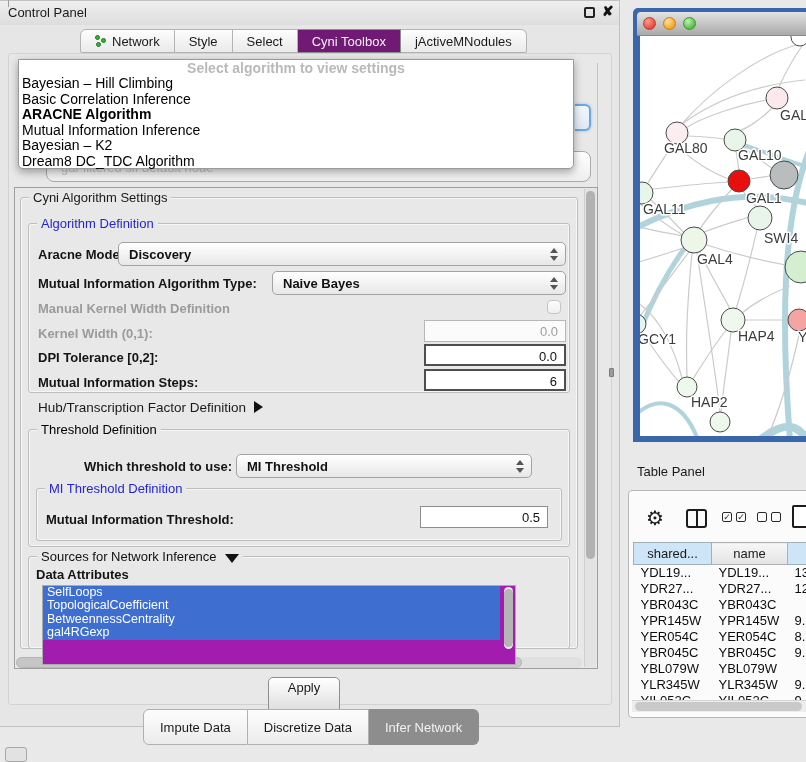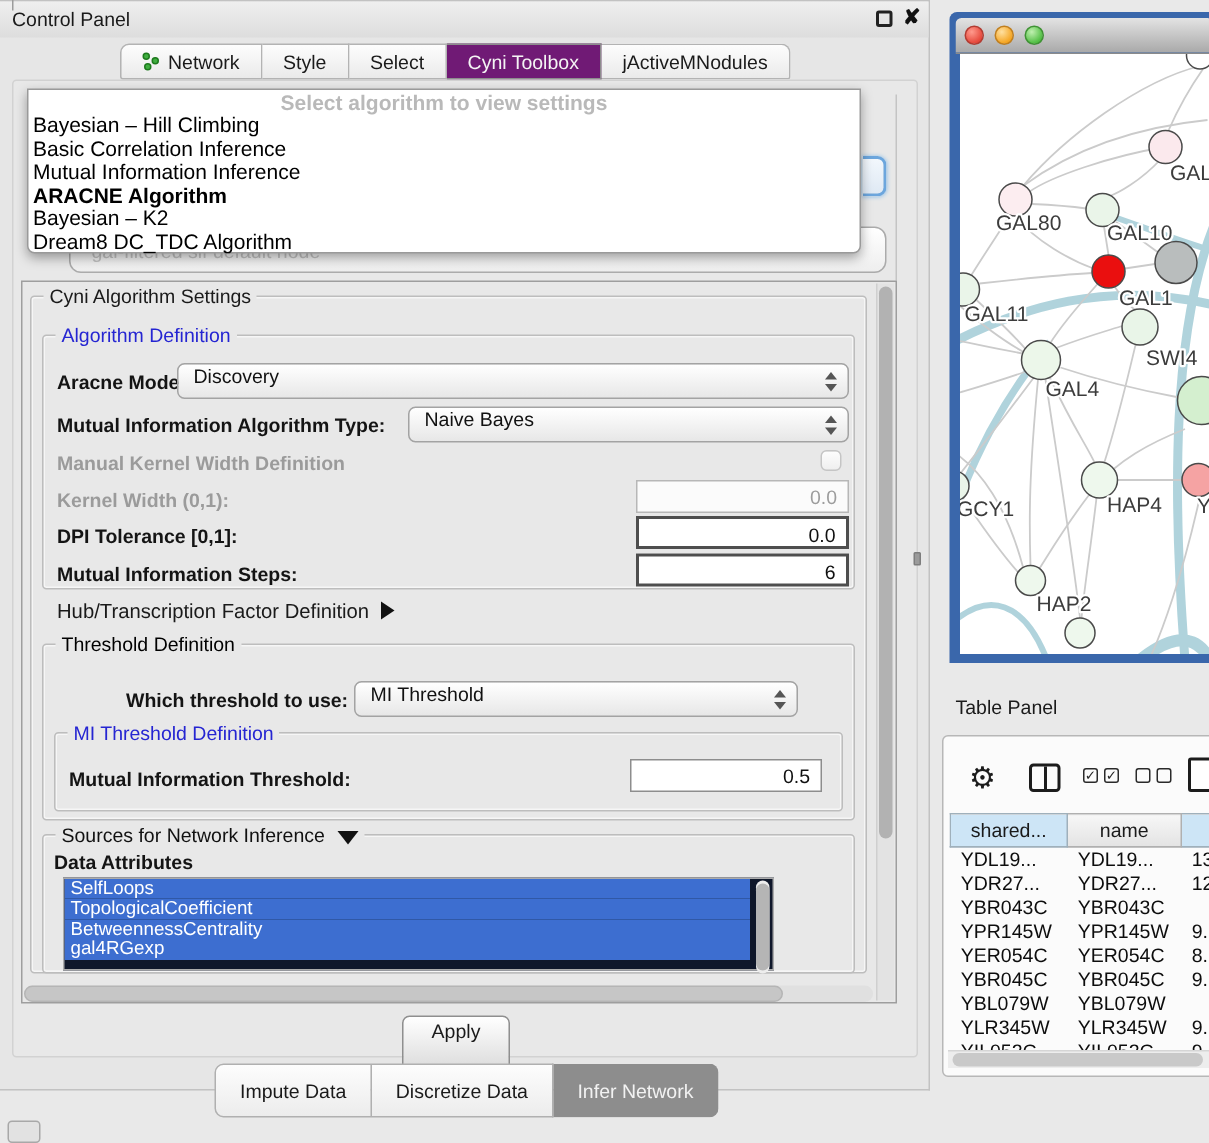--- a/index.html
+++ b/index.html
@@ -54,41 +54,41 @@
 
   .groupbox { position:absolute; border:1px solid #bdbdbd; border-radius:3px; box-shadow:inset 0 0 0 1px #f6f6f6; }
   .legend { position:absolute; top:-8px; left:8px; background:#e8e8e8; padding:0 4px; font-size:13px; white-space:nowrap; }
   .legend.blue { color:#2525d2; } .legend.green { color:#000000; }
 
   .flabel { position:absolute; font-size:13px; font-weight:bold; color:#141414; white-space:nowrap; }
   .flabel.dis { color:#9b9b9b; }
 
   .combo { position:absolute; height:24px; background:linear-gradient(#ffffff,#e7e7e7);
     border:1px solid #a3a3a3; border-radius:5px; font-size:13px; color:#111;
-    display:flex; padding-left:10px; }
+    display:flex; align-items:center; padding-left:10px;font-weight:bold; }
   .stepper { position:absolute; right:7px; top:5px; }
   .stepper b,.stepper i { display:block; width:0; height:0; border-left:4px solid transparent; border-right:4px solid transparent; }
   .stepper b { border-bottom:5px solid #555; margin-bottom:3px; }
   .stepper i { border-top:5px solid #555; }
 
   .tfield { position:absolute; height:22px; background:#fff; font-size:13px; color:#111;
     text-align:right; padding:3px 7px 0 4px; }
   .tfield.strong { border:2px solid #4e4e4e; }
   .tfield.light { border:1px solid #b7b7b7; color:#9d9d9d; background:#fbfbfb; }
   .tfield.mid { border:1px solid #8d8d8d; }
 
   #manual-checkbox { left:547px; top:299px; width:14px; height:14px; border:1px solid #c5c5c5; border-radius:4px;
     background:linear-gradient(#fdfdfd,#efefef); }
 
   .tri-right { display:inline-block; width:0; height:0; border-top:6px solid transparent; border-bottom:6px solid transparent;
     border-left:9px solid #111; margin-left:8px; vertical-align:-1px; }
   .tri-down { display:inline-block; width:0; height:0; border-left:7px solid transparent; border-right:7px solid transparent;
     border-top:9px solid #111; margin-left:8px; vertical-align:-2px; }
 
-  #attr-list { left:42px; top:584px; width:474px; height:62px; background:#0f172a; border:1px solid #ababab; overflow:hidden; }
+  #attr-list { left:42px; top:584px; width:474px; height:80px; background:#a21caf; border:1px solid #ababab; overflow:hidden; }
   .attr-item { height:13.4px; line-height:13.4px; font-size:12.5px; padding-left:4px; color:#fff; background:#3d6ed0; width:457px; }
   #list-vscroll { left:504px; top:586px; width:9px; height:62px; background:#ededed; border-radius:5px; }
   #list-vthumb { left:504px; top:588px; width:9px; height:58px; background:#b5b5b5; border-radius:5px; }
 
   #apply-btn { left:268px; top:676px; width:72px; height:39px; background:linear-gradient(#ffffff,#d9d9d9);
     border:1px solid #8f8f8f; border-radius:5px; font-size:13px; text-align:center; line-height:20px; }
 
   #bottom-tabs { left:143px; top:708px; height:23px; display:flex; }
   .seg { height:23px; display:flex; align-items:center; justify-content:center; font-size:13px;
     background:linear-gradient(#fdfdfd,#ececec); border:1px solid #b0b0b0; border-left:none; padding:17px 16px; }
@@ -204,21 +204,21 @@
         <i></i>
       </span>
   </div>
 
   <span class="flabel dis" style="left:38px; top:300px;">Manual Kernel Width Definition</span>
   <div class="abs" id="manual-checkbox"></div>
 
   <span class="flabel dis" style="left:38px; top:325px;">Kernel Width (0,1):</span>
   <div class="tfield light" style="left:424px; top:319px; width:142px;">0.0</div>
 
-  <span class="flabel" style="left:38px; top:349px;">DPI Tolerance [0,1]:</span>
+  <span class="flabel" style="left:38px; top:349px;">DPI Tolerance [0,2]:</span>
   <div class="tfield strong" style="left:424px; top:343px; width:142px;">0.0</div>
 
   <span class="flabel" style="left:38px; top:374px;">Mutual Information Steps:</span>
   <div class="tfield strong" style="left:424px; top:368px; width:142px;">6</div>
 
   <div class="abs" style="left:38px; top:399px; font-size:13.5px;">
     <span>Hub/Transcription Factor Definition</span><span class="tri-right"></span>
   </div>
 
   <div class="groupbox" style="left:28px; top:428px; width:542px; height:118px;">
@@ -259,22 +259,22 @@
       <div class="seg">Impute Data</div>
       <div class="seg">Discretize Data</div>
       <div class="seg sel">Infer Network</div>
     </div>
 
   <div class="abs" id="algo-popup">
     <div id="algo-placeholder">Select algorithm to view settings</div>
     <div id="algo-items">
         <div class="dd-item">Bayesian – Hill Climbing</div>
         <div class="dd-item">Basic Correlation Inference</div>
+        <div class="dd-item bold">ARACNE Algorithm</div>
         <div class="dd-item">Mutual Information Inference</div>
-        <div class="dd-item bold">ARACNE Algorithm</div>
         <div class="dd-item">Bayesian – K2</div>
         <div class="dd-item">Dream8 DC_TDC Algorithm</div>
       </div>
   </div>
 </div>
 
 <div class="abs" id="top-left-line"></div>
 <div class="abs" id="splitter-grip"></div>
 <div class="abs" id="mini-square"></div>
 

